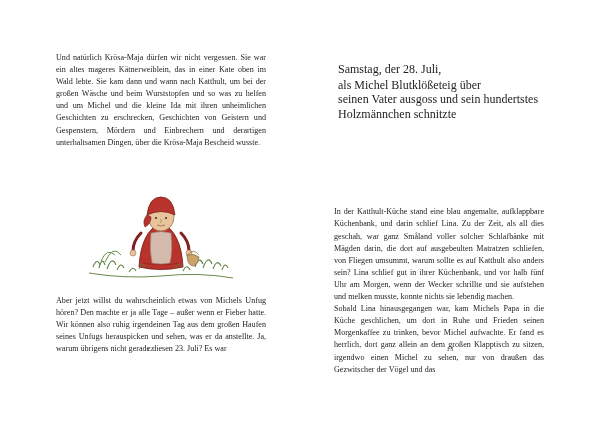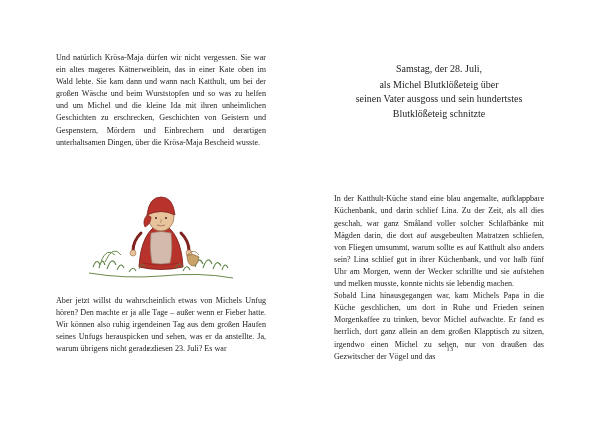--- a/index.html
+++ b/index.html
@@ -33,25 +33,24 @@
     padding: 52px 56px 0 34px;
   }
   .body-text {
     font-size: 8.1px;
     line-height: 12.1px;
     text-align: justify;
     color: #1d1d1d;
     hyphens: none;
   }
   .chapter-head {
-    text-align: center;
-    font-size: 10px;
+    font-size: 12px;
     line-height: 14.6px;
     color: #1d1d1d;
-    margin: 0 0 0 0;
+    margin: 0 0 13px 0;
     padding: 0 4px;
   }
   .chapter-head .line {
     display: block;
   }
   .chapter-head .line-1 {
     margin-bottom: 1px;
   }
   .head-spacer {
     height: 10px;
@@ -150,21 +149,21 @@
 
     <div class="folio folio-left">12</div>
   </div>
 
   <div class="page page-right">
     <div class="head-spacer"></div>
     <div class="chapter-head">
       <span class="line line-1">Samstag, der 28. Juli,</span>
       <span class="line">als Michel Blutklößeteig über</span>
       <span class="line">seinen Vater ausgoss und sein hundertstes</span>
-      <span class="line">Blutklößeteig schnitzte</span>
+      <span class="line">Holzmännchen schnitzte</span>
     </div>
     <div class="after-head"></div>
 
     <div class="body-text">In der Katthult-Küche stand eine blau angemalte, aufklappbare Küchenbank, und darin schlief Lina. Zu der Zeit, als all dies geschah, war ganz Småland voller solcher Schlafbänke mit Mägden darin, die dort auf ausgebeulten Matratzen schliefen, von Fliegen umsummt, warum sollte es auf Katthult also anders sein? Lina schlief gut in ihrer Küchenbank, und vor halb fünf Uhr am Morgen, wenn der Wecker schrillte und sie aufstehen und melken musste, konnte nichts sie lebendig machen.</div>
     <div class="body-text">Sobald Lina hinausgegangen war, kam Michels Papa in die Küche geschlichen, um dort in Ruhe und Frieden seinen Morgenkaffee zu trinken, bevor Michel aufwachte. Er fand es herrlich, dort ganz allein an dem großen Klapptisch zu sitzen, irgendwo einen Michel zu sehen, nur von draußen das Gezwitscher der Vögel und das</div>
 
     <div class="folio">13</div>
   </div>
 
 </div>

